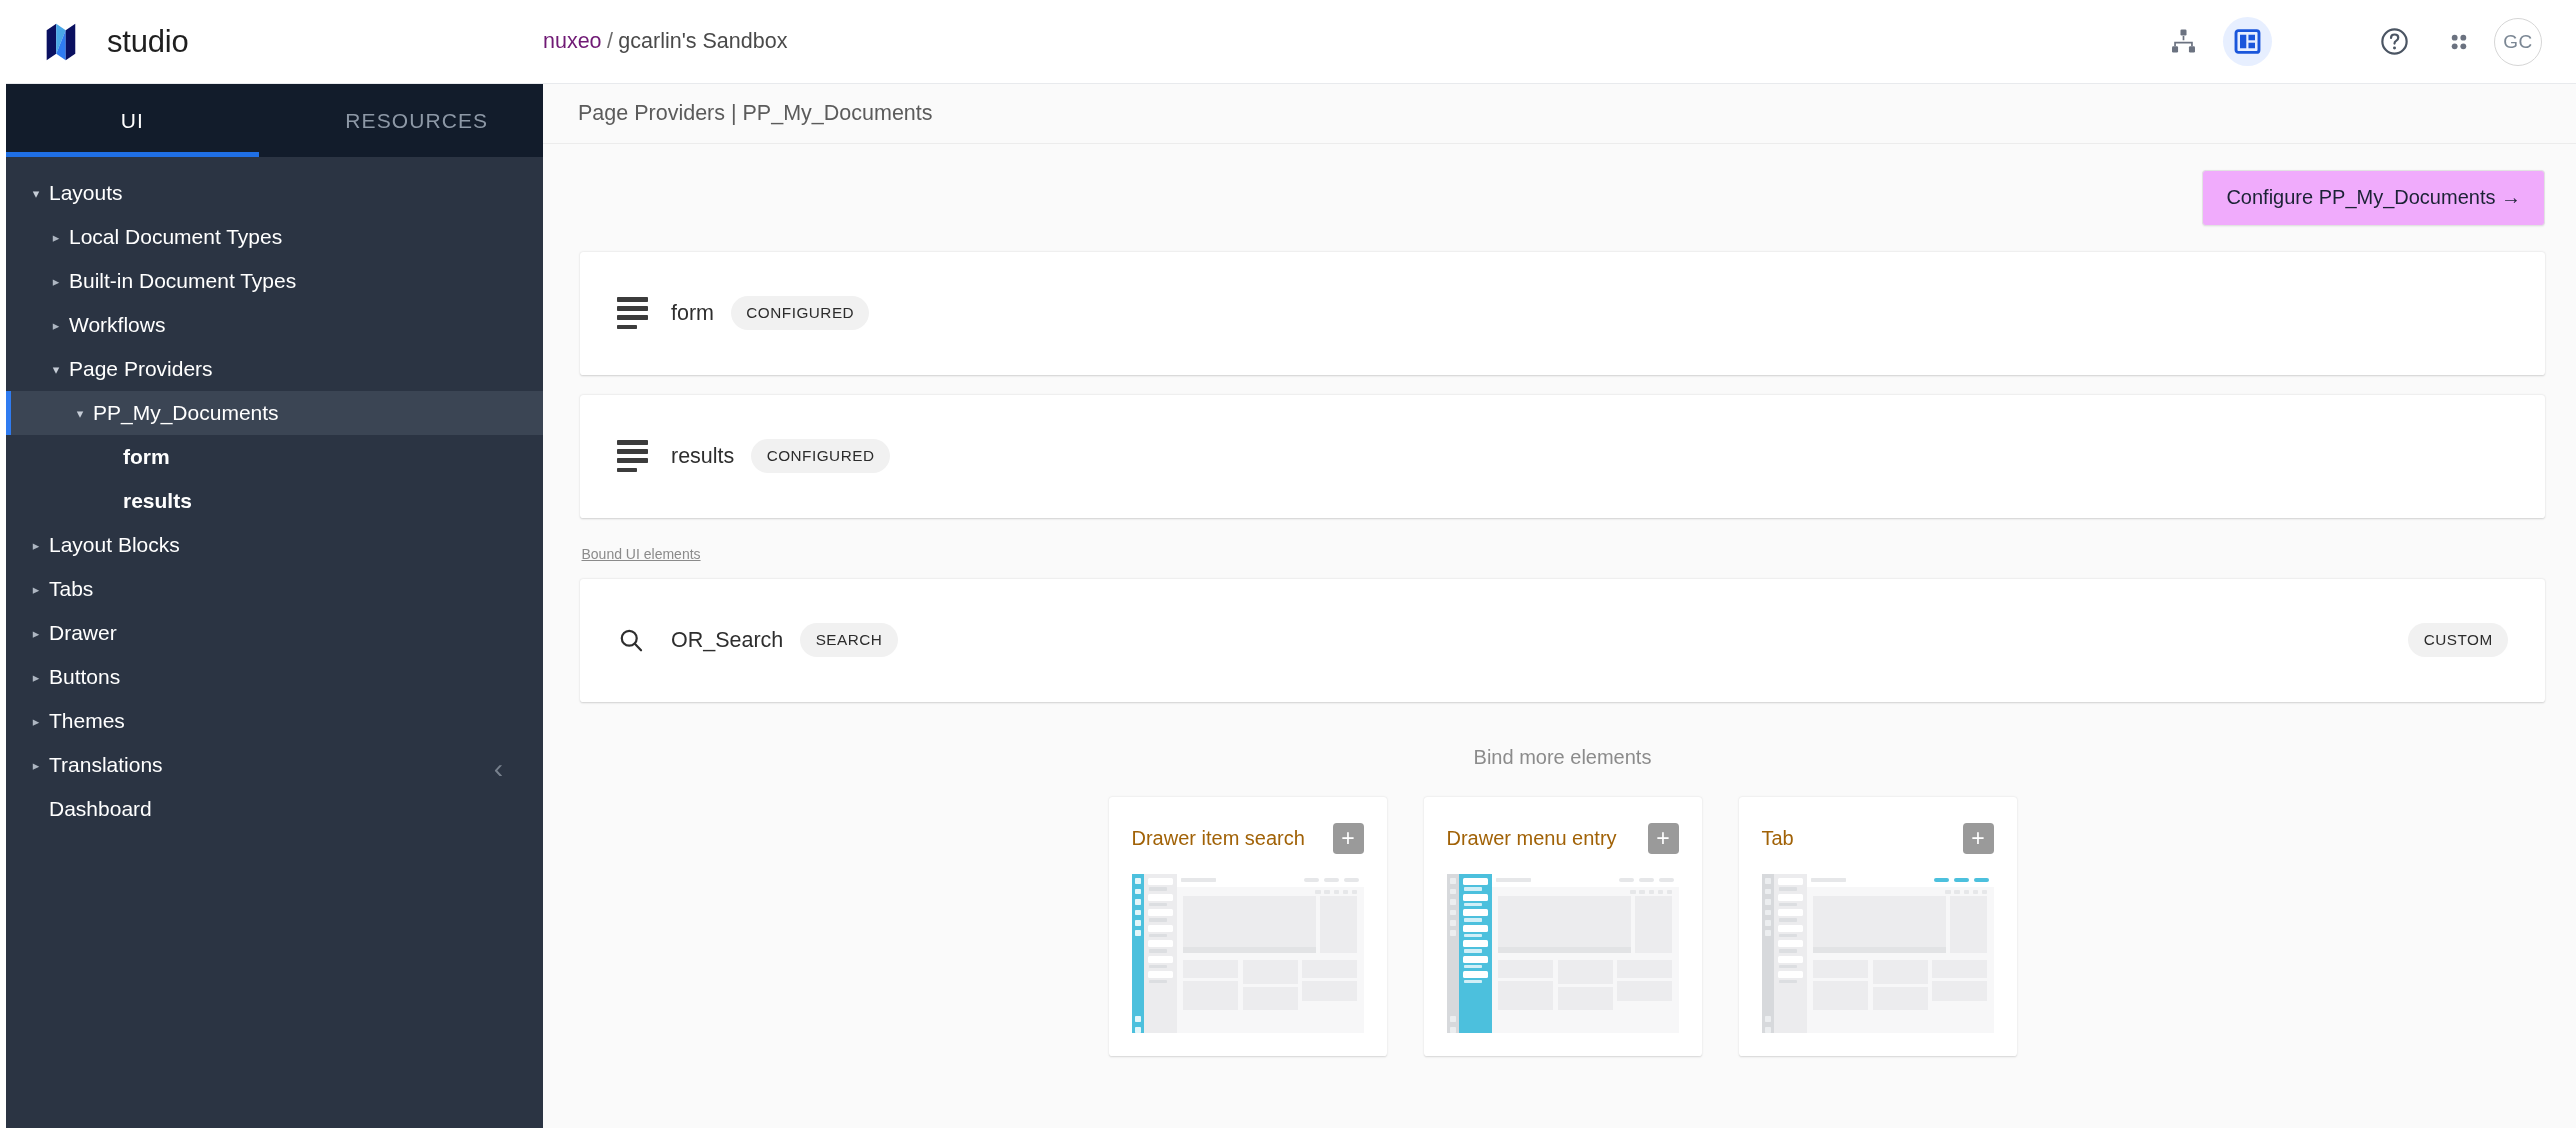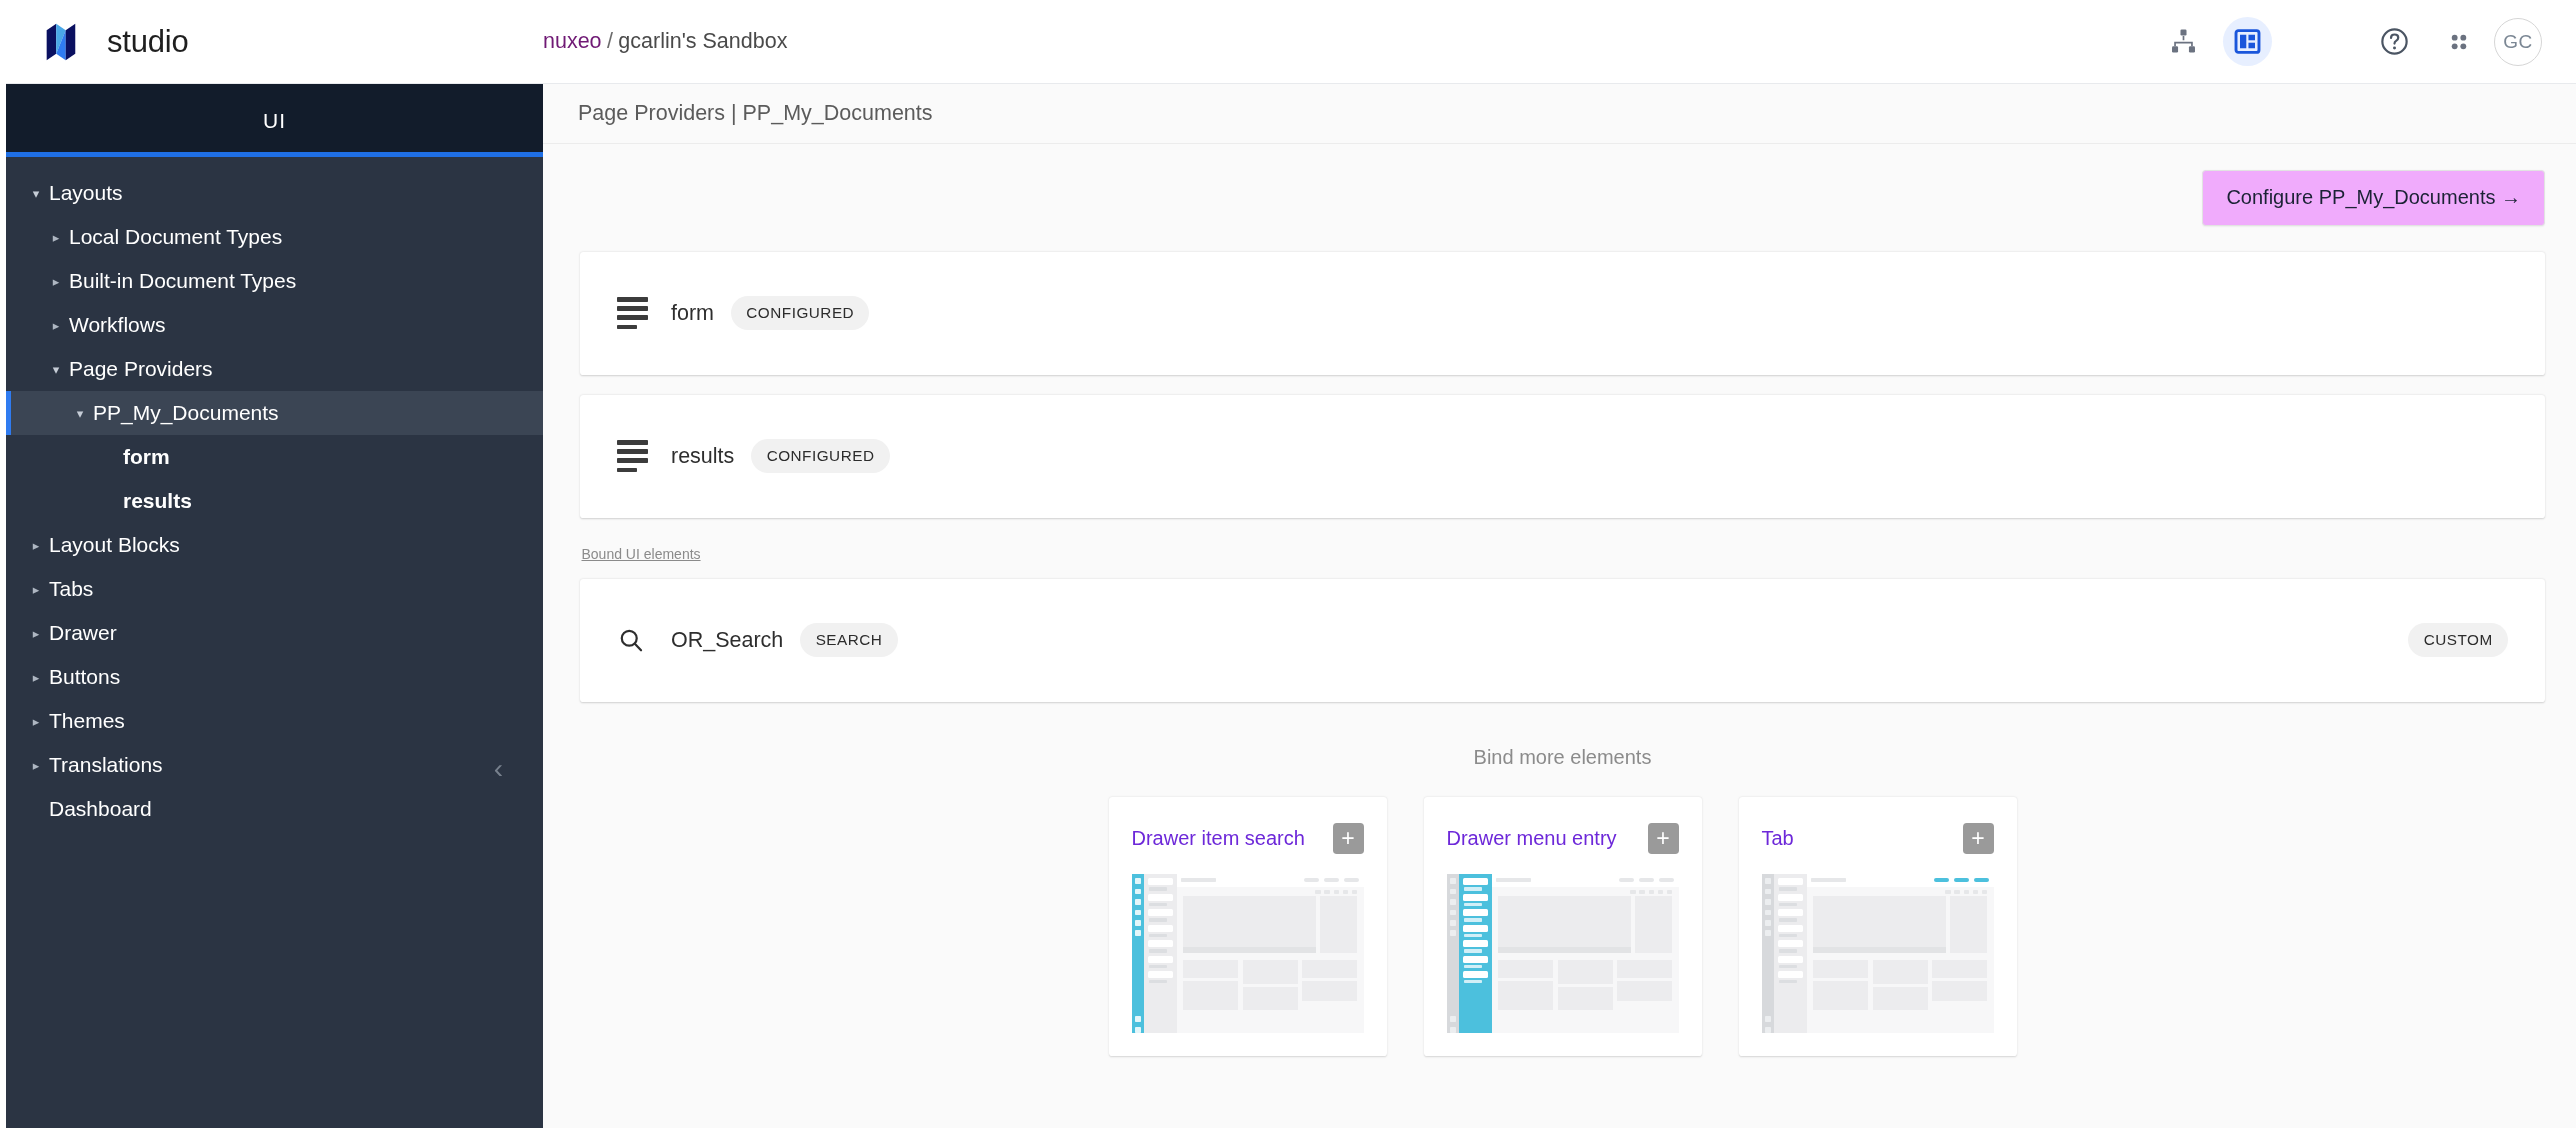--- a/index.html
+++ b/index.html
@@ -145,21 +145,21 @@
   .bind-grid { display: flex; justify-content: center; gap: 37px; }
   .bind-card {
     width: 278px; background: #ffffff;
     border-radius: 3.1px;
     box-shadow: 0 0.8px 2.3px rgba(0,0,0,0.10), 0 0.8px 1.5px rgba(0,0,0,0.06);
     padding: 26px 23px 23px 23px;
     display: flex; flex-direction: column;
     cursor: pointer;
   }
   .bind-card-head { display: flex; align-items: center; justify-content: space-between; }
-  .bind-card-label { font-size: 20px; color: #6d28d9; }
+  .bind-card-label { font-size: 20px; color: #a16207; }
   .plus-btn {
     width: 31px; height: 31px; background: #9a9a9a; border-radius: 3.8px;
     display: flex; align-items: center; justify-content: center;
     color: #ffffff; font-size: 23px; line-height: 1; cursor: pointer;
   }
 
   
   .thumb {
     margin-top: 20px; width: 232px; height: 159px; background: #ffffff;
     display: flex; overflow: hidden; position: relative;
@@ -259,20 +259,21 @@
       </div>
       <div class="avatar">GC</div>
     </div>
   </div>
 
   <div class="body">
 
     <div class="sidebar">
       <div class="side-tabs">
         <div class="side-tab active">UI</div>
+        <div class="side-tab">RESOURCES</div>
       </div>
 
       <div class="tree">
         <div class="tree-row lvl0">
           <span class="caret open">▾</span>
           <span class="tree-label">Layouts</span>
         </div>
         <div class="tree-row lvl1">
           <span class="caret">▸</span>
           <span class="tree-label">Local Document Types</span>

